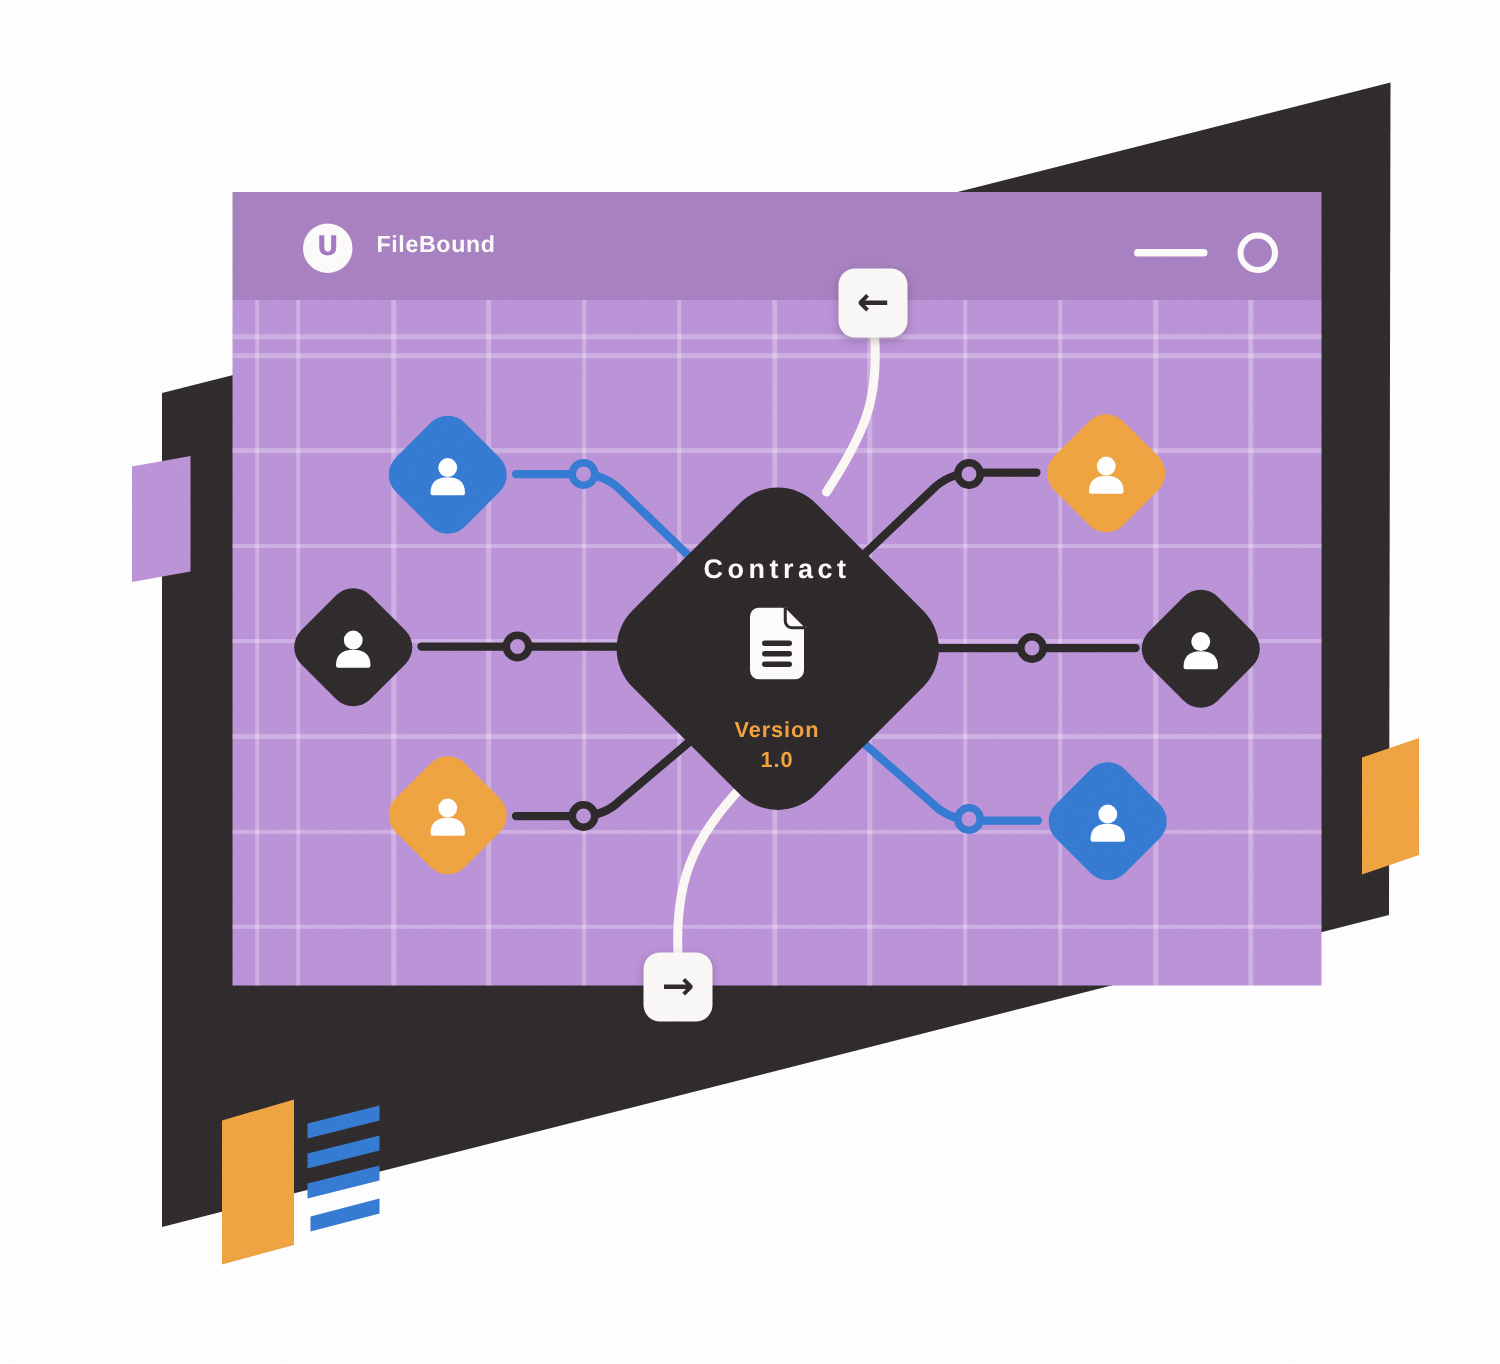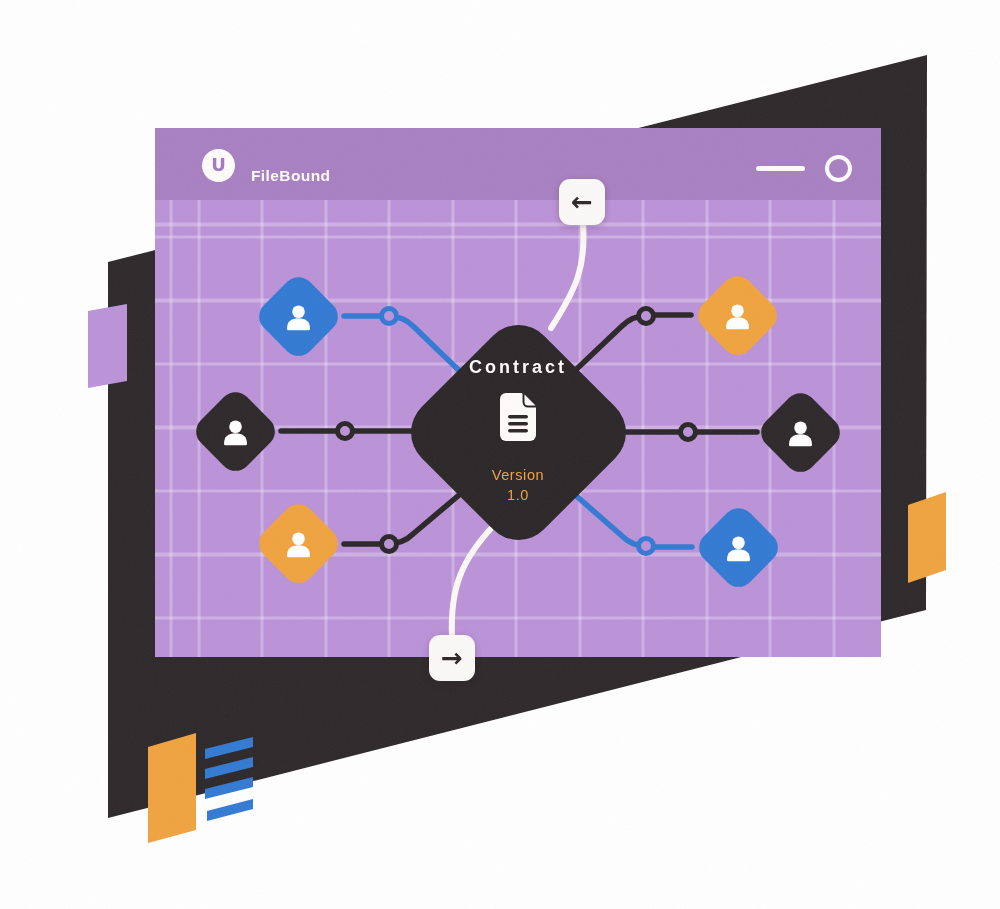--- a/index.html
+++ b/index.html
@@ -15,21 +15,21 @@
   .win-header { position:absolute; left:0; top:0; width:726px; height:72px; background:#a880c2; z-index:1; }
   .win-body { position:absolute; left:0; top:72px; width:726px; height:457px; background:#bb92d8;
     background-image:
       repeating-linear-gradient(to right, rgba(255,255,255,.28) 0 3px, transparent 3px 63.5px),
       repeating-linear-gradient(to bottom, rgba(255,255,255,.28) 0 3px, transparent 3px 63.5px);
     background-position: 42.5px 0px, 0px 35.5px; }
 
   .logo-circle { position:absolute; left:47px; top:21px; width:33px; height:33px; background:#fdfcfb;
     border-radius:50%; display:flex; align-items:center; justify-content:center; z-index:2; }
   .logo-letter { color:#a478c4; font-weight:bold; font-size:18px; font-family:"DejaVu Sans", sans-serif; transform:translateY(-1px); }
-  .brand { position:absolute; left:96px; top:12px; height:72px; display:flex; align-items:center;
+  .brand { position:absolute; left:96px; top:0; height:72px; display:flex; align-items:center;
     color:#fdfcfb; font-weight:bold; font-size:15.5px; letter-spacing:.4px; z-index:2; }
   .ctrl-dash { position:absolute; left:601px; top:38px; width:49px; height:5px; background:#fdfcfb; border-radius:3px; z-index:2; }
   .ctrl-circle { position:absolute; left:670px; top:27px; width:27px; height:27px; border:4px solid #fdfcfb; border-radius:50%; z-index:2; }
 
   
   .wires { position:absolute; left:0; top:0; width:726px; height:529px; z-index:2; overflow:visible; }
   .wires path { fill:none; stroke-linecap:round; }
   .wire-dark { stroke:#2b2628; stroke-width:5.5; }
   .wire-blue { stroke:#337ad3; stroke-width:5.5; }
   .wire-white { stroke:#fbf8f5; stroke-width:6; }
@@ -42,23 +42,23 @@
     display:flex; align-items:center; justify-content:center; z-index:3; }
   .node .icon-wrap { transform:rotate(-45deg); display:flex; }
   .c-blue { background:#337ad3; }
   .c-dark { background:#2d282a; }
   .c-orange { background:#f0a33f; }
 
   .center-diamond { position:absolute; left:276.5px; top:217.5px; width:173px; height:173px;
     border-radius:36px; background:#2b2628; transform:rotate(45deg); z-index:3; }
   .center-content { position:absolute; left:283px; top:217px; width:160px; z-index:4;
     display:flex; flex-direction:column; align-items:center; text-align:center; }
-  .center-title { margin-top:12px; color:#fdfcfb; font-weight:bold; font-size:18px; letter-spacing:3px; line-height:20px;text-align:right; }
+  .center-title { margin-top:24px; color:#fdfcfb; font-weight:bold; font-size:18px; letter-spacing:3px; line-height:20px;text-align:right; }
   .doc-icon { margin-top:16px; display:flex; }
-  .version { margin-top:24px; color:#f2a23c; font-weight:normal; font-size:14.5px; line-height:20px; letter-spacing:.6px; }
+  .version { margin-top:24px; color:#f2a23c; font-weight:bold; font-size:14.5px; line-height:20px; letter-spacing:.6px; }
 
   
   .nav-btn { position:absolute; width:46px; height:46px; background:#fbf9f7; border-radius:11px;
     display:flex; align-items:center; justify-content:center; z-index:5;
     box-shadow:0 2px 6px rgba(40,30,45,.25); border:none; cursor:pointer;
     font-family:"DejaVu Sans", sans-serif; font-size:26px; font-weight:bold; color:#2d282a; line-height:1; }
   .btn-back { left:404px; top:51px; }
   .btn-forward { left:274px; top:507px; }
 
   

